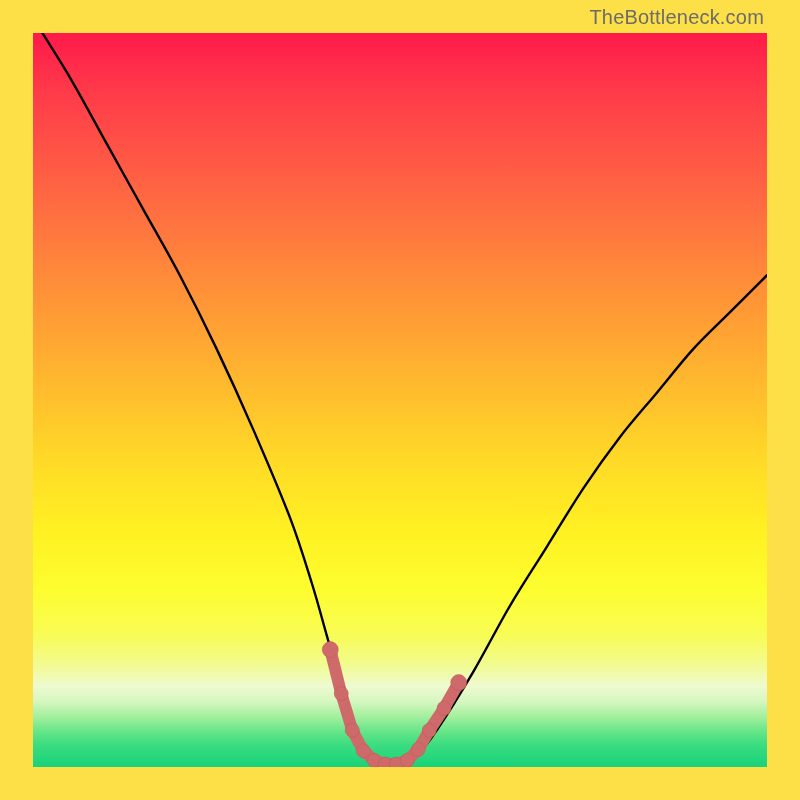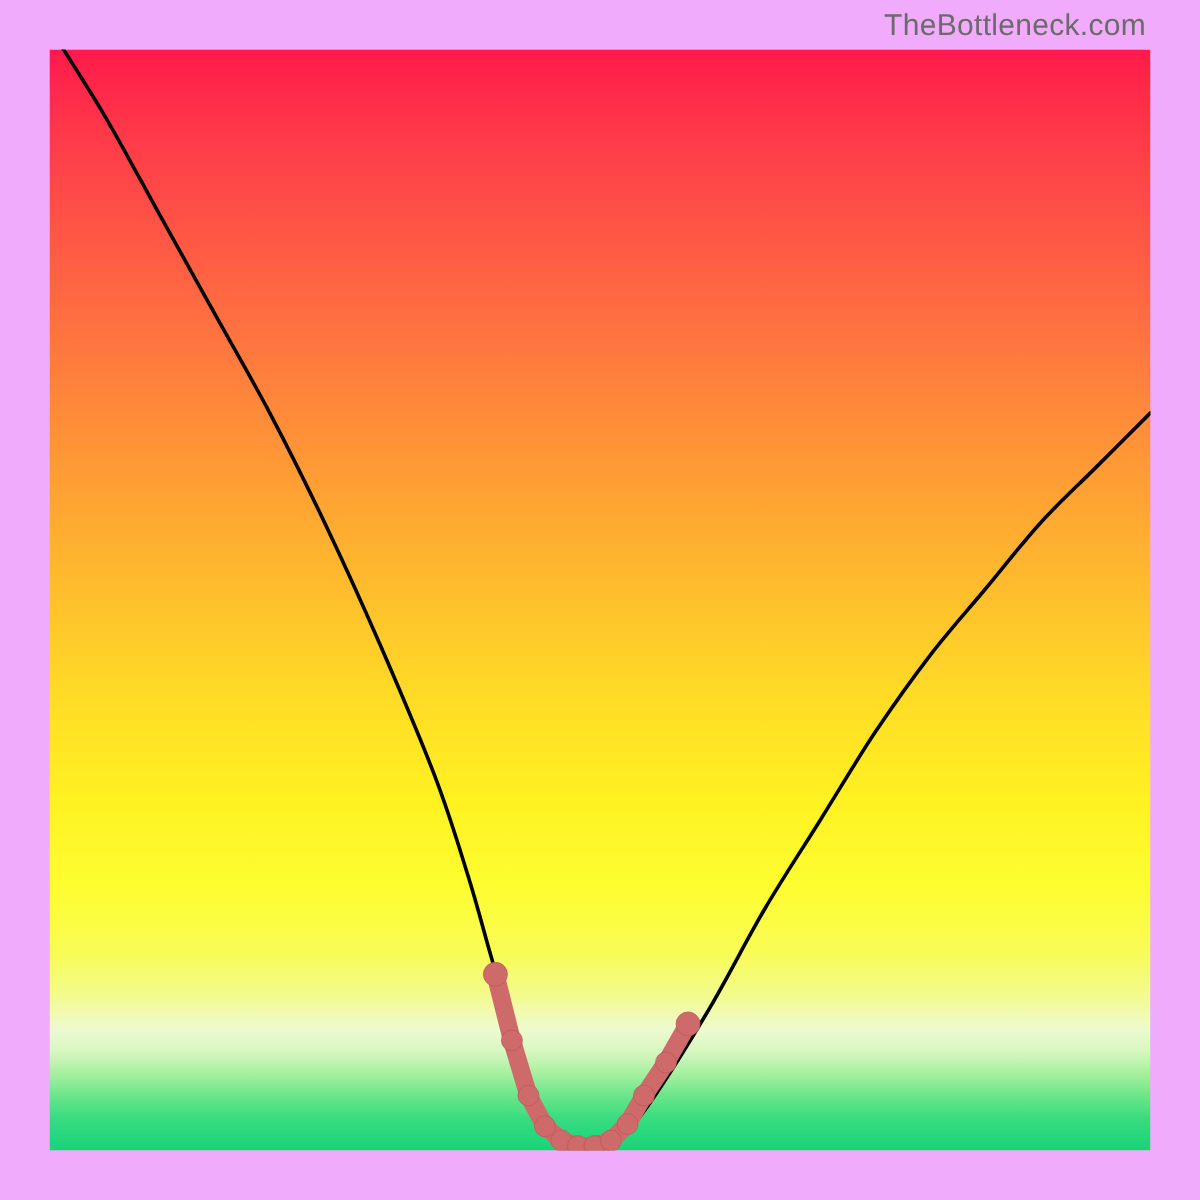--- a/index.html
+++ b/index.html
@@ -10,21 +10,21 @@
     background: #000;
     overflow: hidden;
     font-family: Arial, Helvetica, sans-serif;
   }
   .frame {
     position: absolute;
     top: 0;
     left: 0;
     width: 800px;
     height: 800px;
-    background: #f0abfc;
+    background: #fde047;
   }
   .plot {
     position: absolute;
     top: 33px;
     left: 33px;
     width: 734px;
     height: 734px;
     overflow: hidden;
   }
   .gradient-bg {

